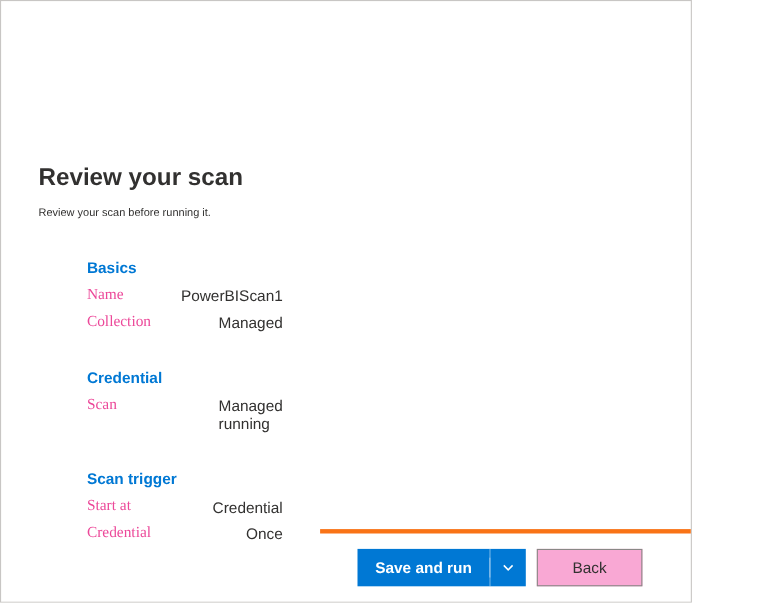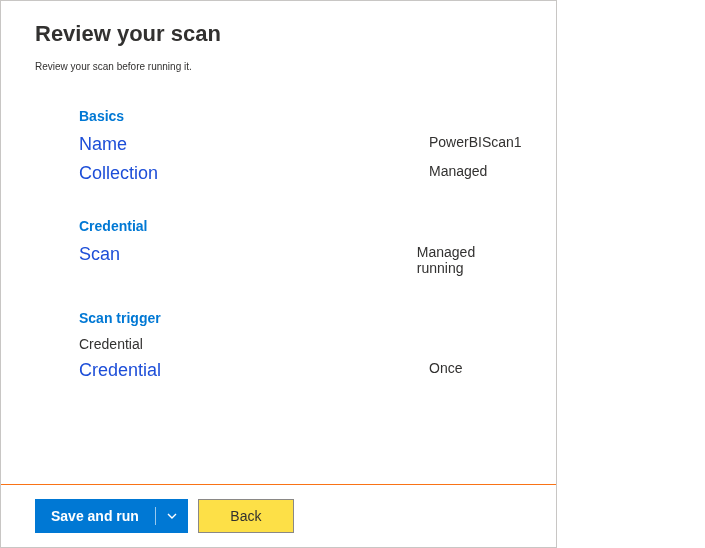--- a/index.html
+++ b/index.html
@@ -7,25 +7,25 @@
       margin: 0;
       padding: 0;
     }
     body {
       font-family: "Segoe UI", -apple-system, BlinkMacSystemFont, sans-serif;
       font-size: 14px;
       color: #323130;
       background: #fff;
     }
     .panel {
-      width: 557px;
+      width: 629px;
       height: 548px;
       border: 1px solid #c8c6c4;
       display: flex;
-      flex-direction: column;
+      align-items: flex-end;
     }
     .content {
       flex: 1;
       padding: 20px 34px 20px 34px;
       overflow: auto;
     }
     .title {
       font-size: 22px;
       font-weight: 600;
       color: #323130;
@@ -45,44 +45,45 @@
     .section {
       margin-bottom: 34px;
       margin-left: 44px;
     }
     .row {
       display: flex;
       margin-bottom: 8px;
     }
     .row-label {
       width: 350px;
-      color: #1d4ed8;
-      font-size: 18px;
+      color: #ec4899;
+      font-size: 14px;
+      font-family: Liberation Serif, serif;
     }
     .row-value {
       color: #323130;
       font-size: 14px;
     }
     .footer {
-      border-top: 1px solid #f97316;
+      border-top: 4px solid #f97316;
       padding: 14px 34px;
       display: flex;
       align-items: center;
       gap: 10px;
     }
     .footer-spacer {
       flex: 1;
     }
     .btn {
       height: 34px;
       padding: 11px 20px;
       font-size: 14px;
       font-family: inherit;
       border: 1px solid #8a8886;
-      background: #fde047;
+      background: #f9a8d4;
       color: #323130;
       cursor: pointer;
       display: inline-flex;
       align-items: center;
       justify-content: center;
       min-width: 96px;
     }
     .btn-primary-split {
       display: inline-flex;
       height: 34px;
@@ -150,20 +151,21 @@
       <div class="section-header">Credential</div>
       <div class="row">
         <div class="row-label">Scan</div>
         <div class="row-value">Managed running</div>
       </div>
     </div>
 
     <div class="section">
       <div class="section-header">Scan trigger</div>
       <div class="row">
+        <div class="row-label">Start at</div>
         <div class="row-value">Credential</div>
       </div>
       <div class="row">
         <div class="row-label">Credential</div>
         <div class="row-value">Once</div>
       </div>
     </div>
   </div>
 
   <div class="footer">

